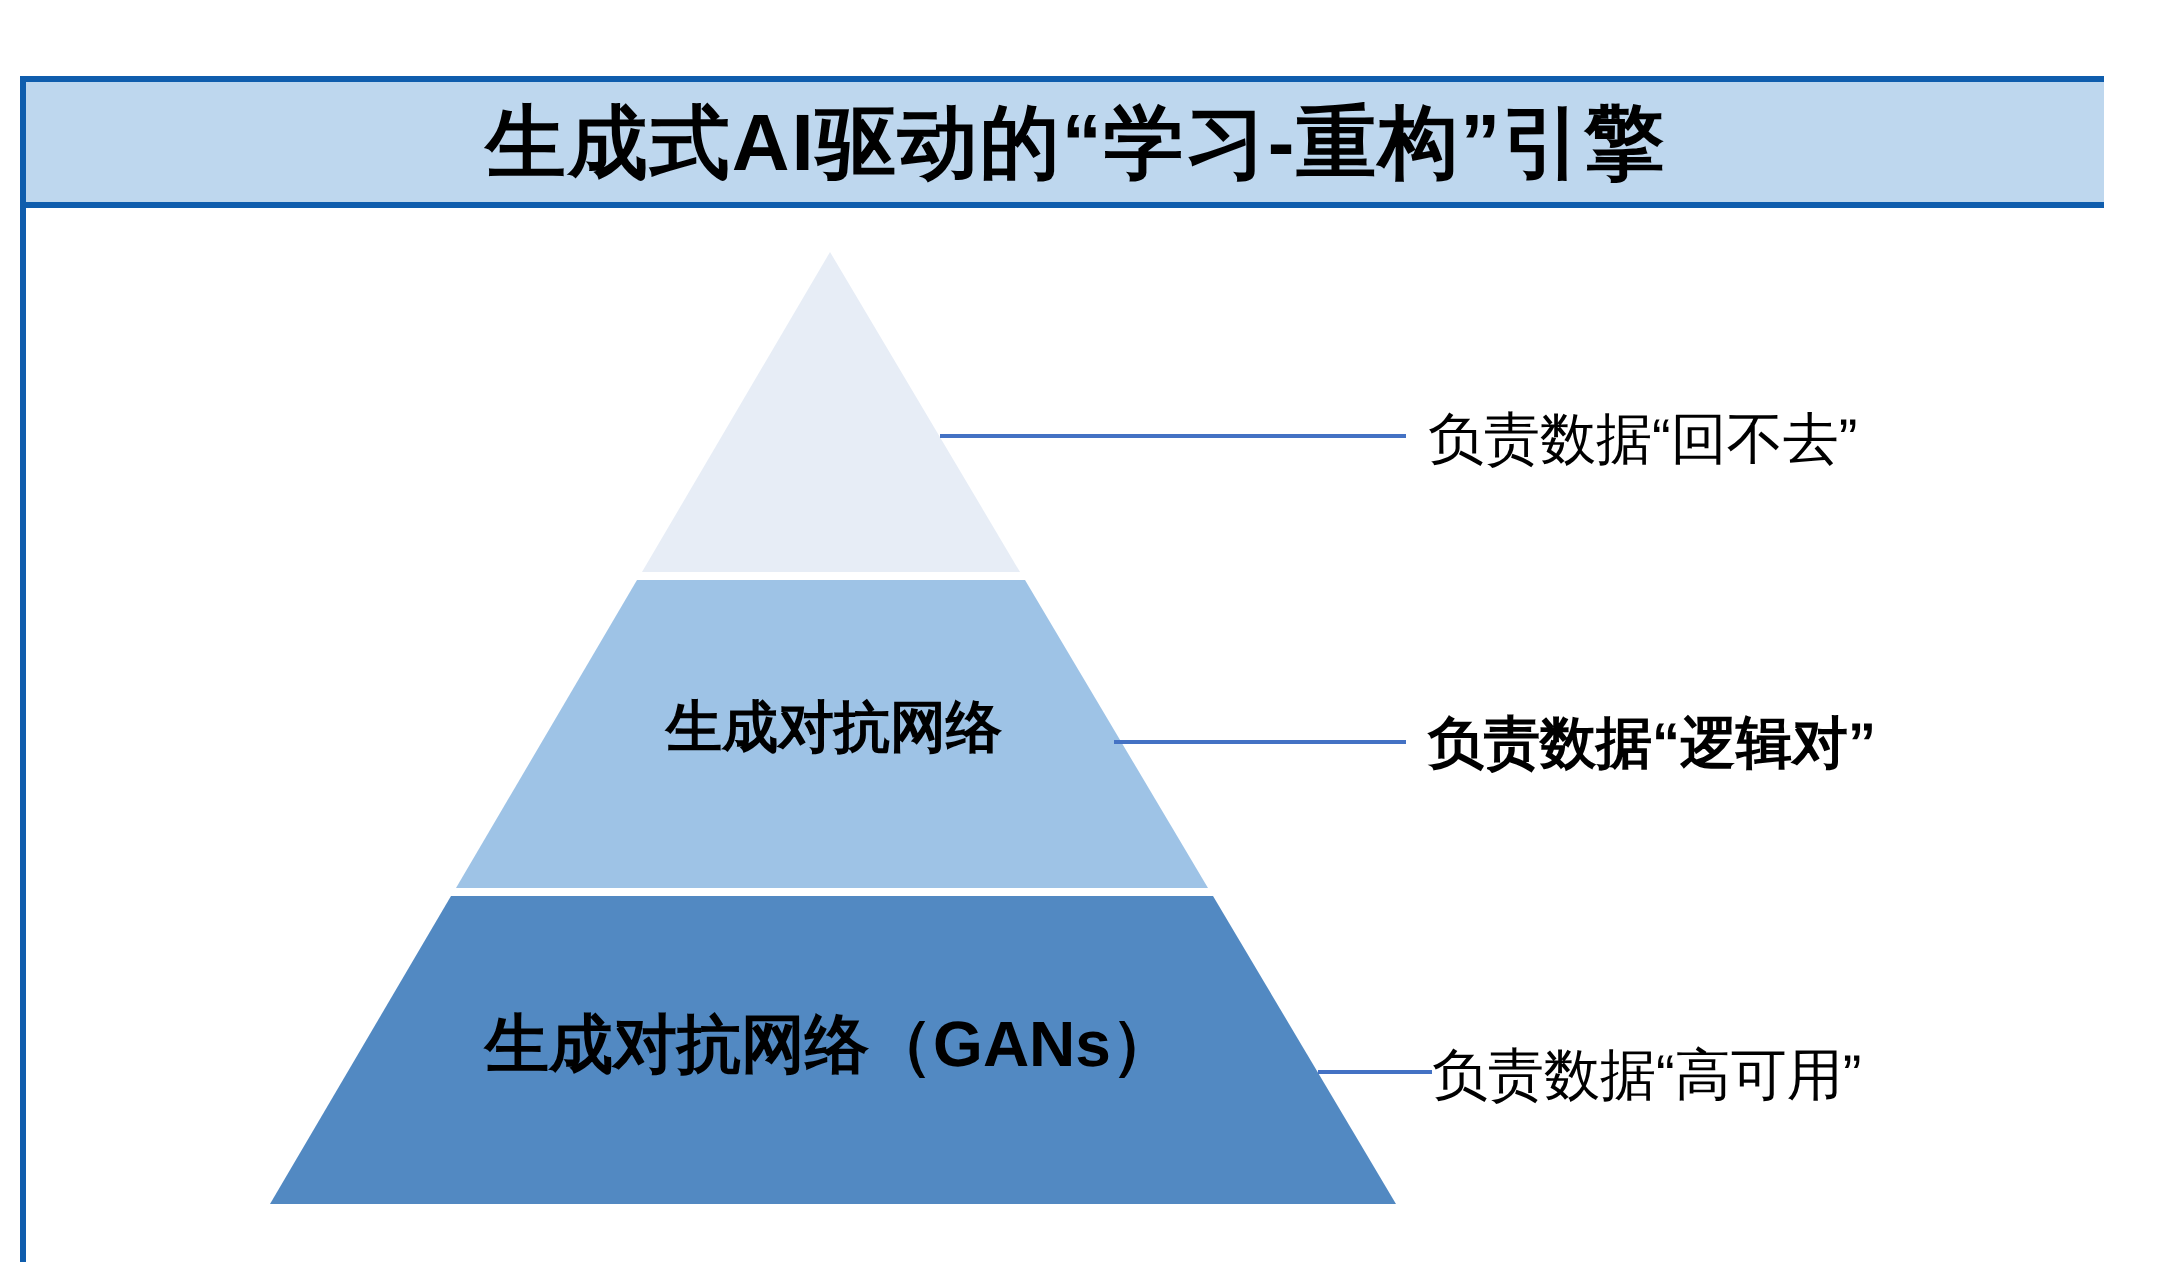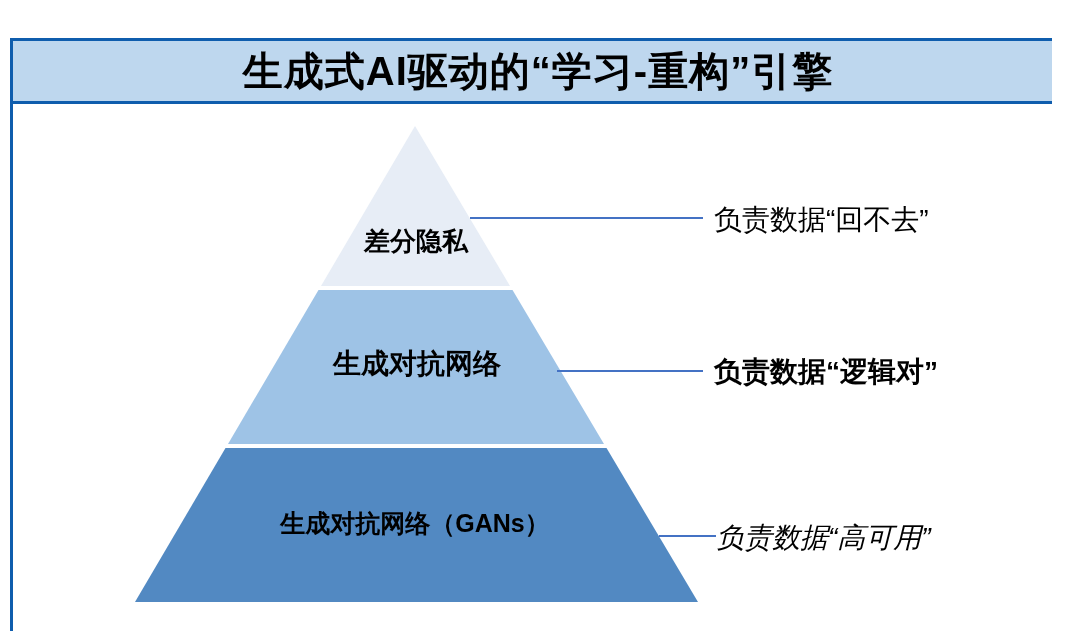--- a/index.html
+++ b/index.html
@@ -47,31 +47,31 @@
   .tier-label {
     position: absolute;
     transform: translate(-50%, -50%);
     font-weight: bold;
     color: #000000;
     white-space: nowrap;
     text-align: center;
   }
   #tier-label-top    { left: 416px; top: 205px; font-size: 26px; }
   #tier-label-middle { left: 417px; top: 328px; font-size: 28px; }
-  #tier-label-bottom { left: 415px; top: 487px; font-size: 25px; }
+  #tier-label-bottom { left: 415px; top: 487px; font-size: 32px; }
   .annotation {
     position: absolute;
     transform: translateY(-50%);
     font-size: 28px;
     color: #000000;
     white-space: nowrap;
   }
   #annotation-top    { left: 714px; top: 184px; }
   #annotation-middle { left: 714px; top: 336px; font-weight: bold; }
-  #annotation-bottom { left: 716px; top: 502px; font-style: italic; }
+  #annotation-bottom { left: 716px; top: 502px; }
 </style>
 </head>
 <body>
 
 <div id="canvas">
 
   <div class="frame">
     <div class="banner">
       <div class="title">生成式AI驱动的“学习-重构”引擎</div>
     </div>
@@ -83,21 +83,20 @@
 
     <polygon points="318.5,254 512.5,254 604,408 228,408" fill="#9ec3e6"></polygon>
 
     <polygon points="225.5,412 606.5,412 698,566 135,566" fill="#5289c2"></polygon>
 
     <line x1="470" y1="182" x2="703" y2="182" stroke-width="2" stroke="#4472c4"></line>
     <line x1="557" y1="335" x2="703" y2="335" stroke-width="2" stroke="#4472c4"></line>
     <line x1="659" y1="500" x2="716" y2="500" stroke-width="2" stroke="#4472c4"></line>
   </svg>
 
-  <div id="tier-label-top" class="tier-label">差分隐私</div>
   <div id="tier-label-middle" class="tier-label">生成对抗网络</div>
   <div id="tier-label-bottom" class="tier-label">生成对抗网络（GANs）</div>
 
   <div id="annotation-top" class="annotation">负责数据“回不去”</div>
   <div id="annotation-middle" class="annotation">负责数据“逻辑对”</div>
   <div id="annotation-bottom" class="annotation">负责数据“高可用”</div>
 
 </div>
 
 </body></html>

